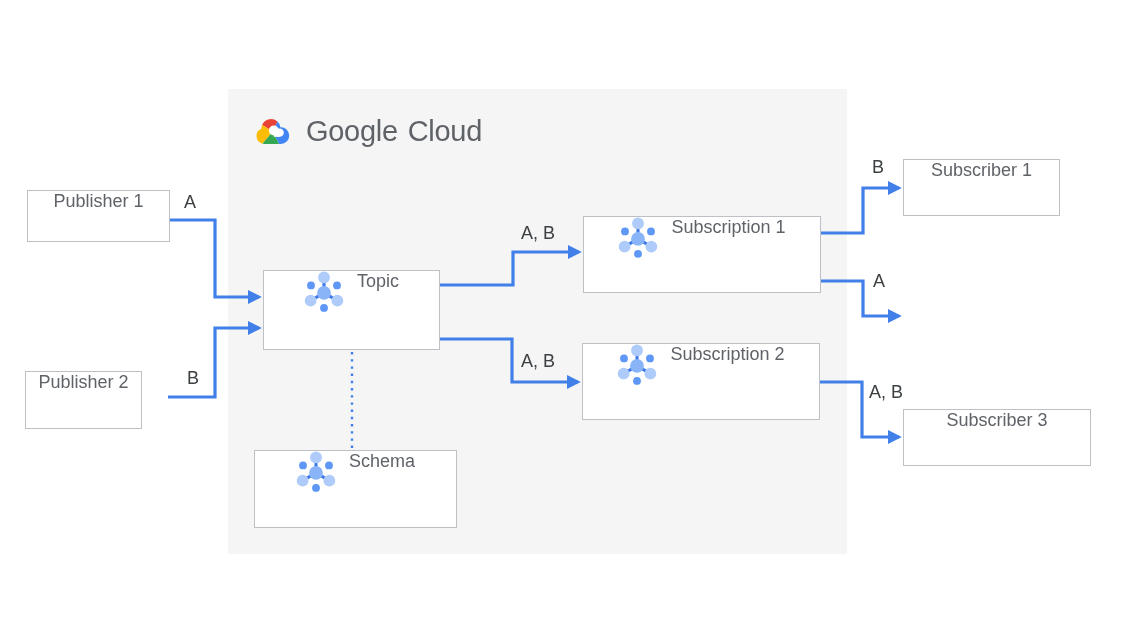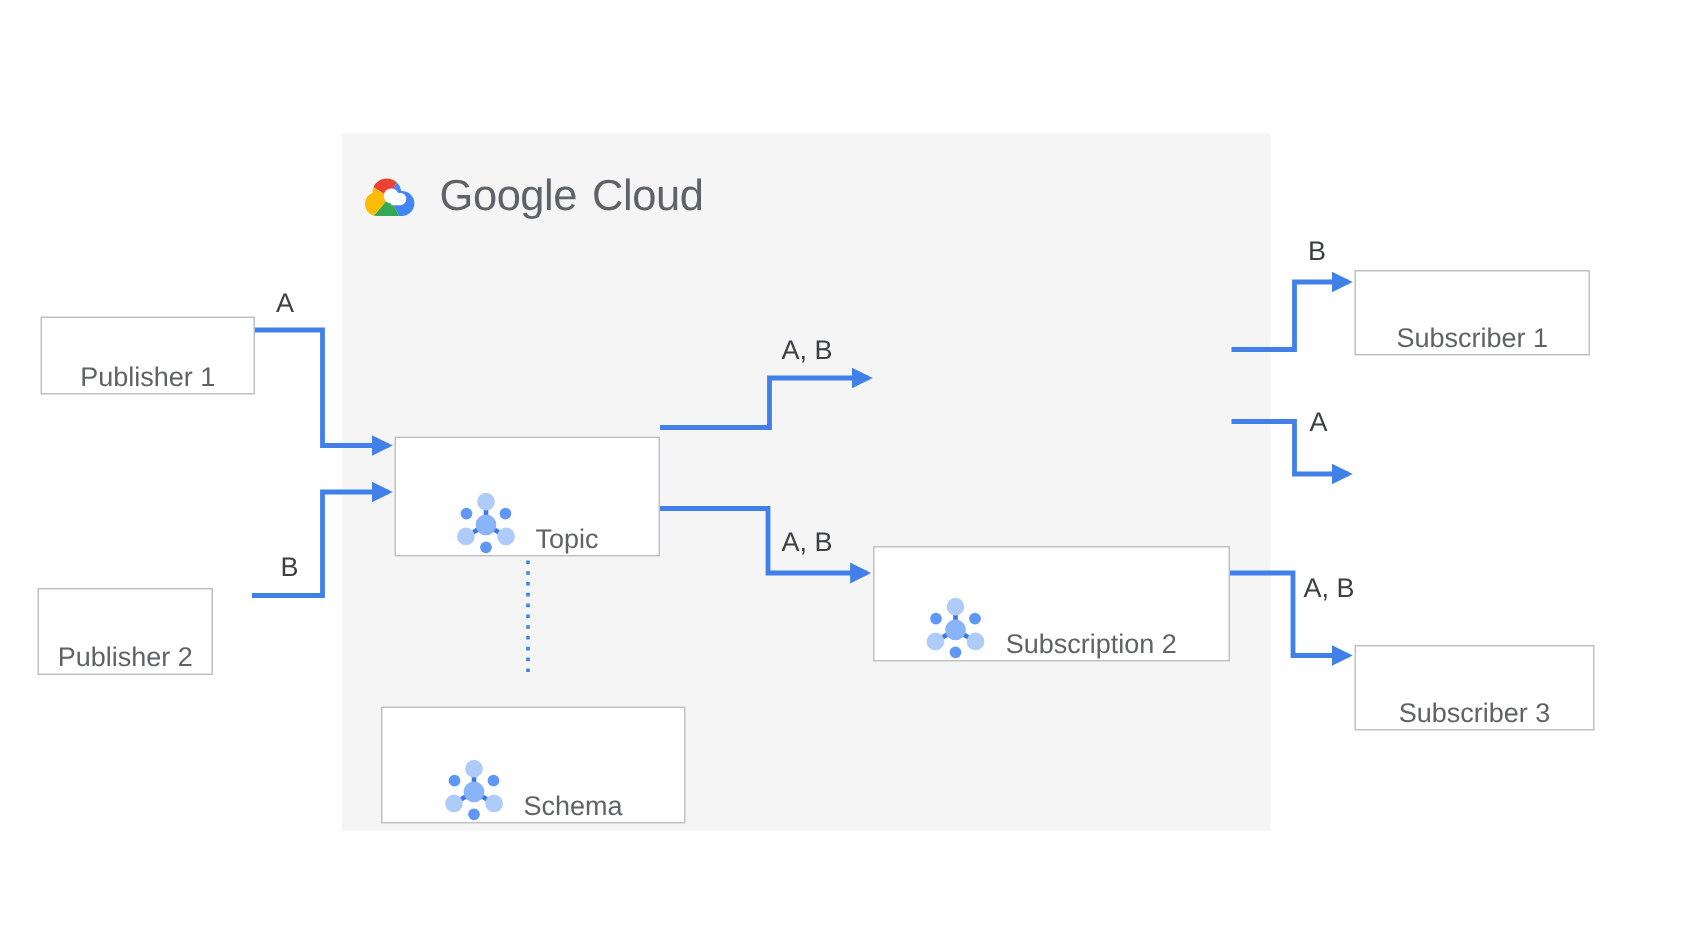--- a/index.html
+++ b/index.html
@@ -17,21 +17,21 @@
     position: absolute;
     left: 228px; top: 89px;
     width: 619px; height: 465px;
     background: var(--panel-bg, #f5f5f5);
     z-index: 0;
   }
 
   
   .gcp-logo {
     position: absolute;
-    left: 240px; top: 113px;
+    left: 253px; top: 113px;
     height: 36px;
     display: flex;
     align-items: center;
     gap: 13px;
     z-index: 2;
   }
   .gcp-logo-icon { display: block; }
   .lg-red    { fill: var(--logo-red, #ea4335); }
   .lg-blue   { fill: var(--logo-blue, #4285f4); }
   .lg-green  { fill: var(--logo-green, #34a853); }
@@ -62,24 +62,23 @@
   }
   .arrow-fill { fill: var(--arrow-blue, #4080e8); }
 
   
   .node {
     position: absolute;
     box-sizing: border-box;
     background: var(--box-bg, #ffffff);
     border: 1px solid var(--box-border, #bdc1c6);
     display: flex;
-    align-items: flex-end;
+    align-items: flex-start;
     justify-content: center;
     z-index: 2;
-    margin-top: 21px;
   }
   .node.icon-node { gap: 13px; }
   .node-label {
     font-size: 18px;
     color: var(--box-text, #5f6368);
     white-space: nowrap;
     line-height: 1.15;
   }
 
   
@@ -174,31 +173,37 @@
     <span class="node-label">Topic</span>
   </div>
 
   <div class="node icon-node" style="left:254px; top:450px; width:203px; height:78px">
     <svg class="ps-icon" viewBox="0 0 44 46" aria-hidden="true">
         <use href="#pubsubIcon" xlink:href="#pubsubIcon"></use>
       </svg>
     <span class="node-label">Schema</span>
   </div>
 
+  <div class="node icon-node" style="left:583px; top:216px; width:238px; height:77px">
+    <svg class="ps-icon" viewBox="0 0 44 46" aria-hidden="true">
+        <use href="#pubsubIcon" xlink:href="#pubsubIcon"></use>
+      </svg>
+    <span class="node-label">Subscription 1</span>
+  </div>
   <div class="node icon-node" style="left:582px; top:343px; width:238px; height:77px">
     <svg class="ps-icon" viewBox="0 0 44 46" aria-hidden="true">
         <use href="#pubsubIcon" xlink:href="#pubsubIcon"></use>
       </svg>
     <span class="node-label">Subscription 2</span>
   </div>
 
   <div class="node simple" style="left:903px; top:159px; width:157px; height:57px">
     <span class="node-label">Subscriber 1</span>
   </div>
-  <div class="node simple" style="left:903px; top:409px; width:160px; height:57px">
+  <div class="node simple" style="left:903px; top:409px; width:188px; height:57px">
     <span class="node-label">Subscriber 3</span>
   </div>
 
   <div class="edge-label" style="left:184px; top:193px">A</div>
   <div class="edge-label" style="left:187px; top:369px">B</div>
   <div class="edge-label" style="left:521px; top:224px">A, B</div>
   <div class="edge-label" style="left:521px; top:352px">A, B</div>
   <div class="edge-label" style="left:872px; top:158px">B</div>
   <div class="edge-label" style="left:873px; top:272px">A</div>
   <div class="edge-label" style="left:869px; top:383px">A, B</div>

